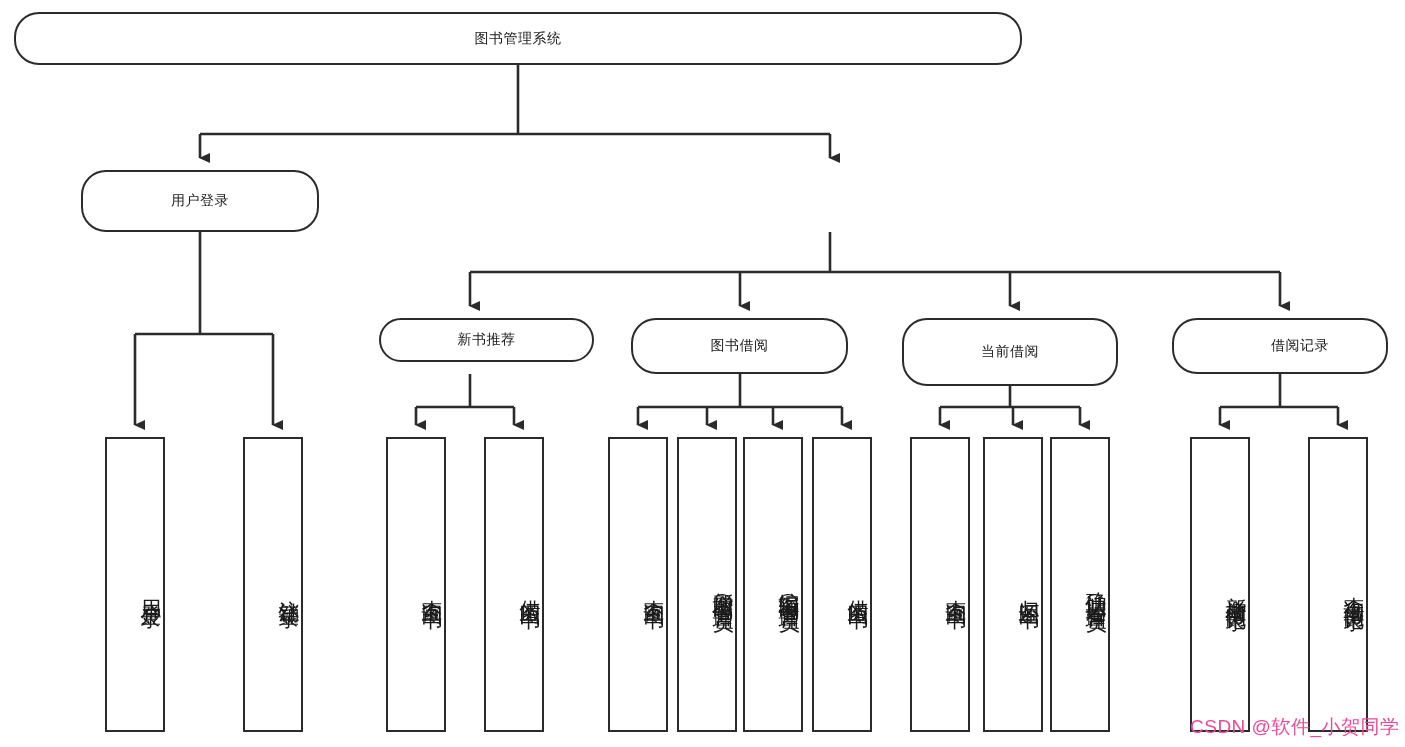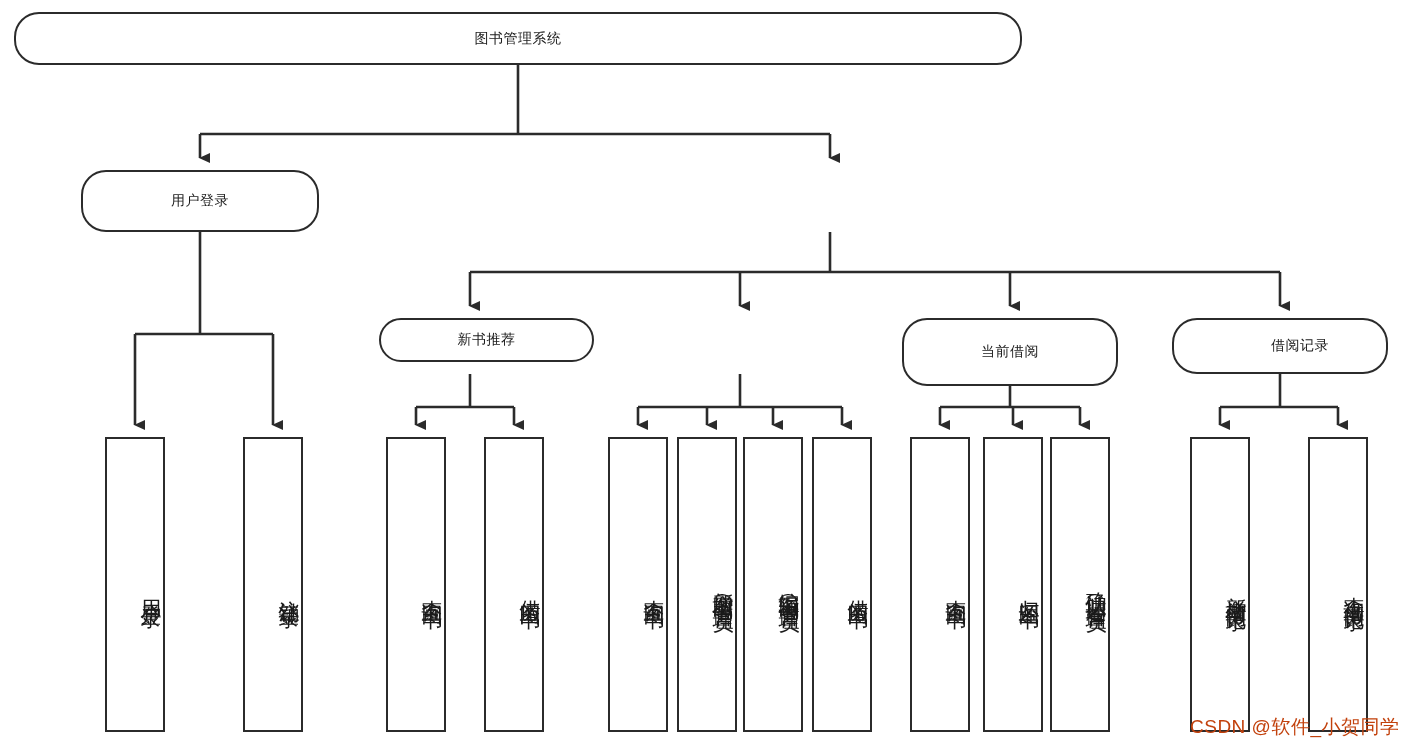--- a/index.html
+++ b/index.html
@@ -57,21 +57,21 @@
   .node.vertical > .label {
     writing-mode: vertical-rl;
     text-orientation: upright;
     white-space: nowrap;
   }
   .watermark {
     position: absolute;
     left: 1190px;
     top: 714px;
     font-size: 19px;
-    color: #c2410c;
+    color: #ec4899;
     white-space: nowrap;
     z-index: 3;
     letter-spacing: 0.5px;
   }
 </style>
 </head>
 <body>
 
 <div id="diagram-root">
 
@@ -121,20 +121,23 @@
   <div class="watermark">CSDN @软件_小贺同学</div>
 <div class="node horizontal" style="left: 14px; top: 12px; width: 1008px; height: 53px;">
       <span class="label">图书管理系统</span>
     </div>
     <div class="node horizontal" style="left: 81px; top: 170px; width: 238px; height: 62px;">
       <span class="label">用户登录</span>
     </div>
     <div class="node horizontal" style="left: 363px; top: 318px; width: 215px; height: 44px; margin-left: 16px;">
       <span class="label">新书推荐</span>
     </div>
+    <div class="node horizontal" style="left: 631px; top: 318px; width: 217px; height: 56px;">
+      <span class="label">图书借阅</span>
+    </div>
     <div class="node horizontal" style="left: 902px; top: 318px; width: 216px; height: 68px;">
       <span class="label">当前借阅</span>
     </div>
     <div class="node horizontal" style="left: 1172px; top: 318px; width: 216px; height: 56px; padding-left: 40px;">
       <span class="label">借阅记录</span>
     </div>
     <div class="node vertical" style="left: 105px; top: 437px; width: 60px; height: 295px;">
       <span class="label">用户登录</span>
     </div>
     <div class="node vertical" style="left: 243px; top: 437px; width: 60px; height: 295px;">

